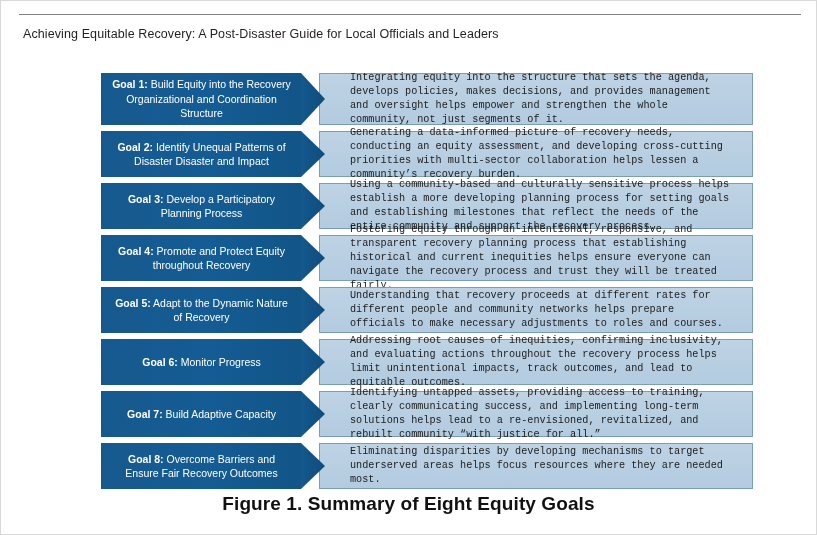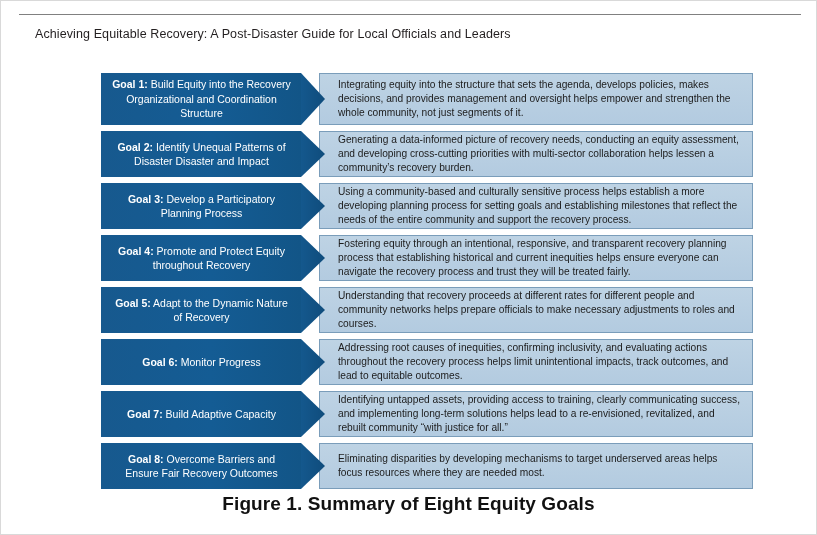--- a/index.html
+++ b/index.html
@@ -29,21 +29,20 @@
   }
   .doc-title {
     position: absolute;
     left: 22px;
     top: 25px;
     font-size: 12.5px;
     line-height: 16px;
     letter-spacing: .1px;
     color: #231f20;
     white-space: nowrap;
-    margin-left: 12px;
   }
 
   
   .figure {
     position: absolute;
     left: 100px;
     top: 72px;
     width: 652px;
   }
 
@@ -101,21 +100,22 @@
     font-size: 10.2px;
     line-height: 14.2px;
     color: #1c1c1c;
     padding: 5px 9px 5px 18px;
     display: flex;
     flex-direction: column;
     justify-content: center;
     z-index: 1;
   }
   .goal-desc p {
-    margin: 0;
+    margin: 12px;
+    font-family: Liberation Mono, monospace;
   }
 
   
   .fig-caption {
     position: absolute;
     left: 0;
     right: 0;
     top: 492px;
     text-align: center;
     font-size: 19px;

